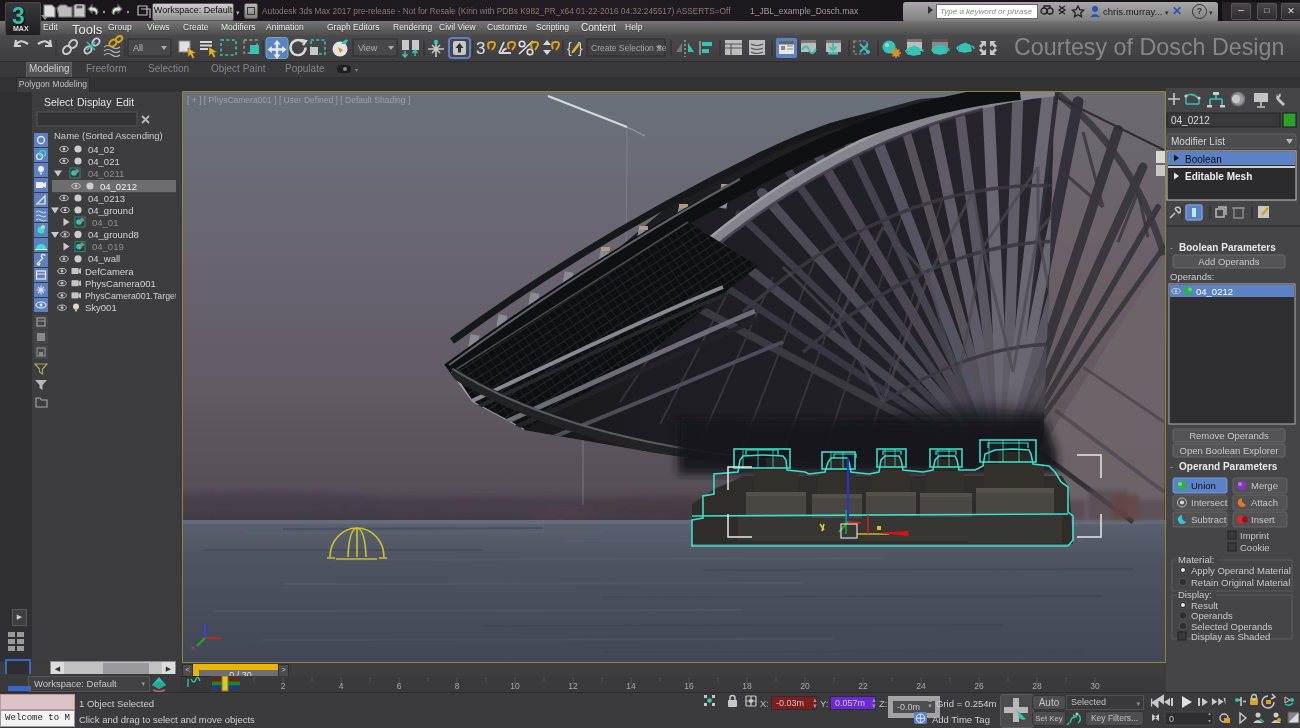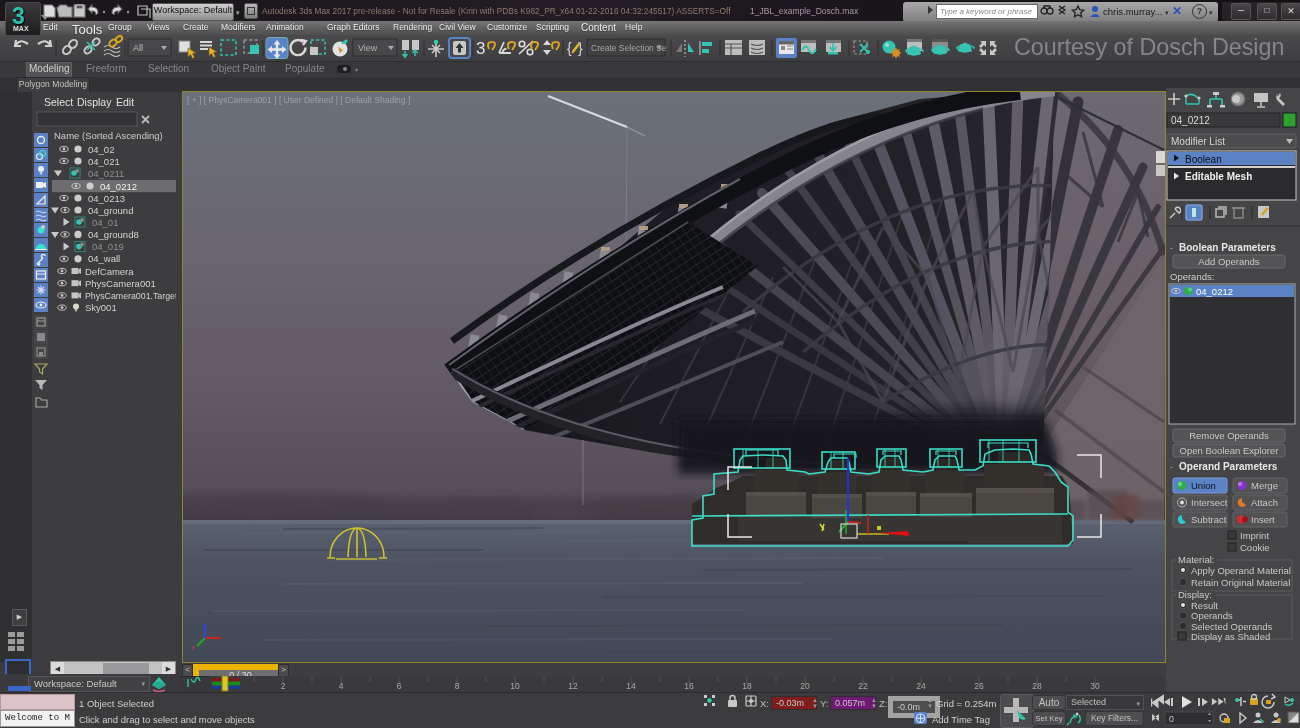--- a/index.html
+++ b/index.html
@@ -935,21 +935,21 @@
   <g stroke="#c8c8c8" stroke-width="1.2" fill="none">
       <rect x="46" y="2" width="10" height="10" rx="1"></rect>
       <path d="M51,2 v10 M46,7 h10"></path>
       <circle cx="51" cy="7" r="1.5" fill="#c8c8c8"></circle>
     </g>
 </svg>
 <div class="abs txt" style="left:760px;top:698px;font-size:9.5px;color:#bbb;">X:</div>
 <div class="abs" style="left:771px;top:696px;width:40px;height:12px;background:#7f1d1d;border:1px solid #2e2e30;color:#c8c8c8;font-size:9px;line-height:12px;padding-left:4px;">-0.03m</div>
 <div class="abs" style="left:812px;top:697px;color:#999;font-size:6px;">▲<br>▼</div>
 <div class="abs txt" style="left:820px;top:698px;font-size:9.5px;color:#bbb;">Y:</div>
-<div class="abs" style="left:830px;top:696px;width:40px;height:12px;background:#701a75;border:1px solid #2e2e30;color:#c8c8c8;font-size:9px;line-height:12px;padding-left:4px;">0.057m</div>
+<div class="abs" style="left:830px;top:696px;width:40px;height:12px;background:#6d28d9;border:1px solid #2e2e30;color:#c8c8c8;font-size:9px;line-height:12px;padding-left:4px;">0.057m</div>
 <div class="abs" style="left:871px;top:697px;color:#999;font-size:6px;">▲<br>▼</div>
 <div class="abs txt" style="left:879px;top:698px;font-size:9.5px;color:#bbb;">Z:</div>
 <div class="abs" style="left:888px;top:696px;width:38px;height:12px;background:#4e4e50;border:5px solid #a3a3a3;color:#c8c8c8;font-size:9px;line-height:12px;padding-left:4px;">-0.0m</div>
 <div class="abs" style="left:927px;top:697px;color:#999;font-size:6px;">▲<br>▼</div>
 <div class="abs txt" style="left:936px;top:698px;font-size:9.5px;">Grid = 0.254m</div>
 <div class="abs" style="left:914px;top:712px;width:13px;height:12px;background:#5a82c4;border-radius:2px;color:#dfe8f8;font-size:10px;text-align:center;line-height:12px;">⨁</div>
 <div class="abs txt" style="left:932px;top:714px;font-size:9.5px;">Add Time Tag</div>
 
 <div class="abs" style="left:1000px;top:694px;width:32px;height:32px;background:#4c4c4e;border:1px solid #5c5c5e;border-radius:3px;"></div>
 <svg class="abs" style="left:1000px;top:694px;" width="32" height="32" viewBox="0 0 32 32">

